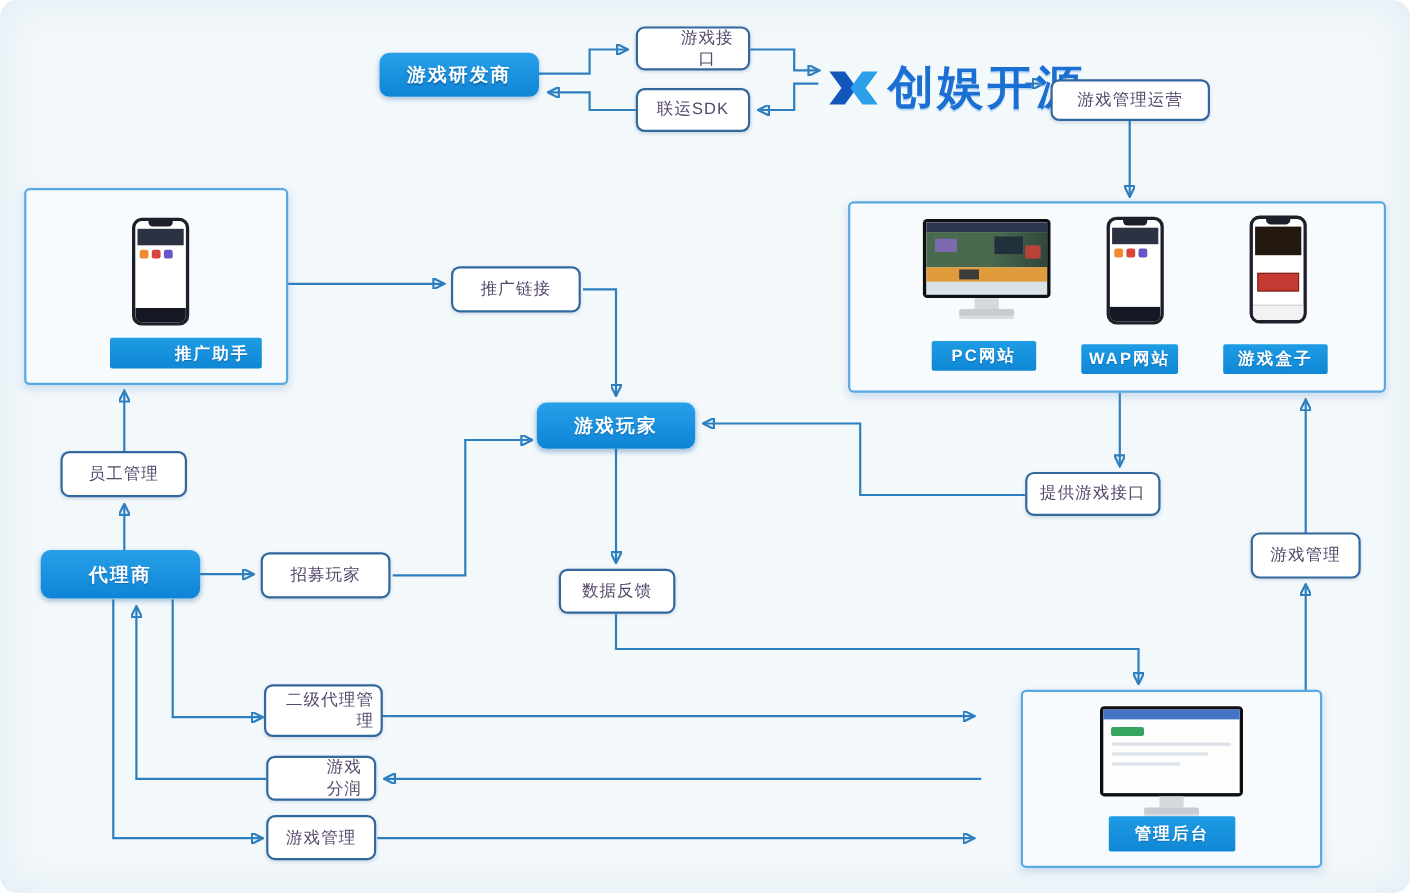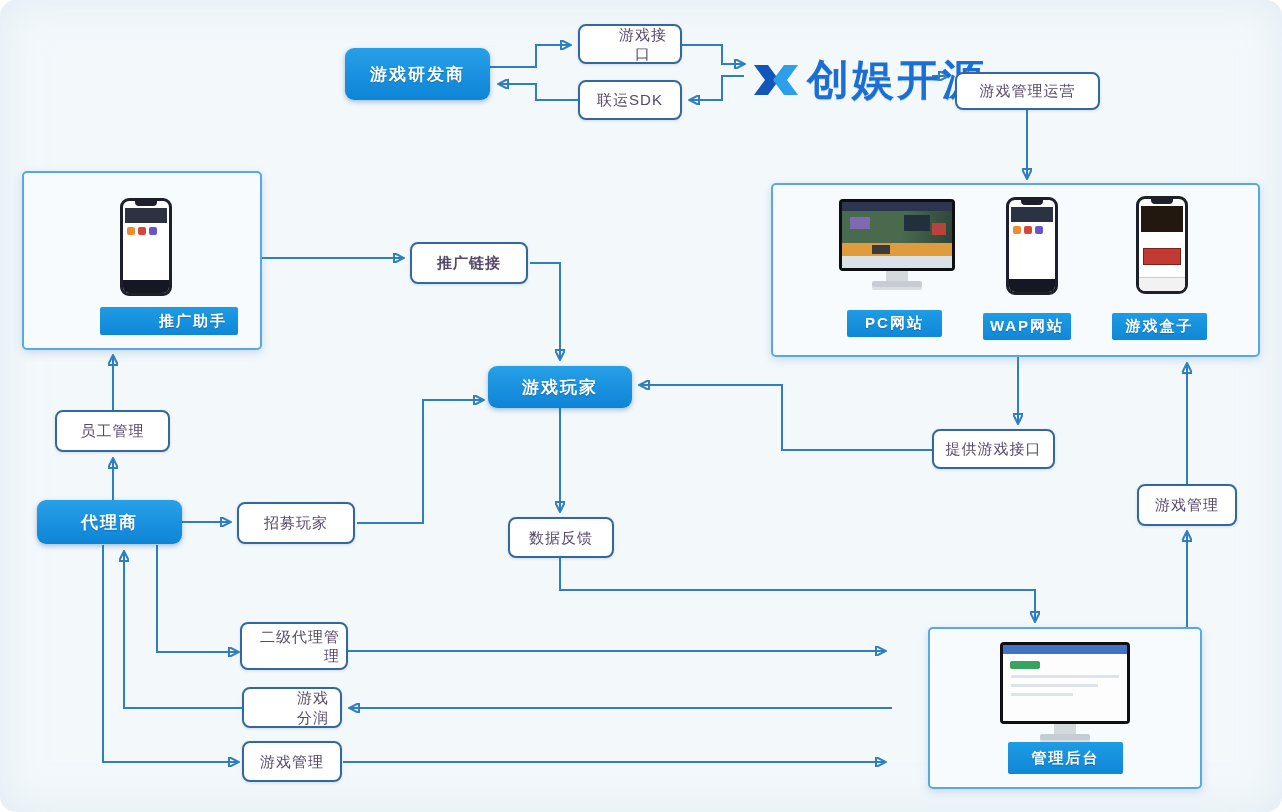--- a/index.html
+++ b/index.html
@@ -94,21 +94,21 @@
     <path d="M157 545 V652 H238" marker-end="url(#arr)"></path>
     <path d="M347 651 H885" marker-end="url(#arr)"></path>
     <path d="M892 708 H350" marker-end="url(#arr)"></path>
     <path d="M242 708 H124 V552" marker-end="url(#arr)"></path>
     <path d="M103 545 V762 H238" marker-end="url(#arr)"></path>
     <path d="M343 762 H885" marker-end="url(#arr)"></path>
     <path d="M1165 708 H1187 V532" marker-end="url(#arr)"></path>
     <path d="M1187 485 V364" marker-end="url(#arr)"></path>
   </svg>
 
-  <div class="node node-blue" style="left:345px;top:48px;width:145px;height:52px;">游戏研发商</div>
+  <div class="node node-blue" style="left:345px;top:48px;width:145px;height:40px;">游戏研发商</div>
   <div class="node node-white" style="left:578px;top:24px;width:104px;height:40px;padding-left:32px;">游戏接口</div>
   <div class="node node-white" style="left:578px;top:80px;width:104px;height:40px;">联运SDK</div>
 
   <div class="logo">
     <svg width="46" height="40" viewBox="0 0 46 40">
       <polygon points="1,5 15,5 26,20 15,35 1,35 12,20" fill="#1356ba"></polygon>
       <polygon points="45,5 31,5 20,20 31,35 45,35 34,20" fill="#2d9fe8"></polygon>
     </svg>
     <span class="logo-text">创娱开源</span>
   </div>
@@ -121,21 +121,21 @@
       <div class="icons">
           <span class="dot o"></span>
           <span class="dot r"></span>
           <span class="dot p"></span>
         </div>
       <div class="footer"></div>
     </div>
     <div class="panel-label" style="left:76px;top:134px;width:90px;height:28px;padding-left:48px;">推广助手</div>
   </div>
 
-  <div class="node node-white" style="left:410px;top:242px;width:118px;height:42px;font-weight:bold;">推广链接</div>
+  <div class="node node-white" style="left:410px;top:242px;width:118px;height:42px;">推广链接</div>
 
   <div class="panel" style="left:771px;top:183px;width:489px;height:174px;">
     <div class="monitor" style="left:66px;top:14px;">
       <div class="screen" style="width:116px;height:72px;">
         <div class="site">
           <div class="topbar"></div>
           <div class="hero">
             <i style="left:8px;top:6px;width:20px;height:12px;background:#7d6ab0;"></i>
             <i style="left:62px;top:4px;width:26px;height:16px;background:#20303c;"></i>
             <i style="left:90px;top:12px;width:14px;height:12px;background:#b8433a;"></i>

